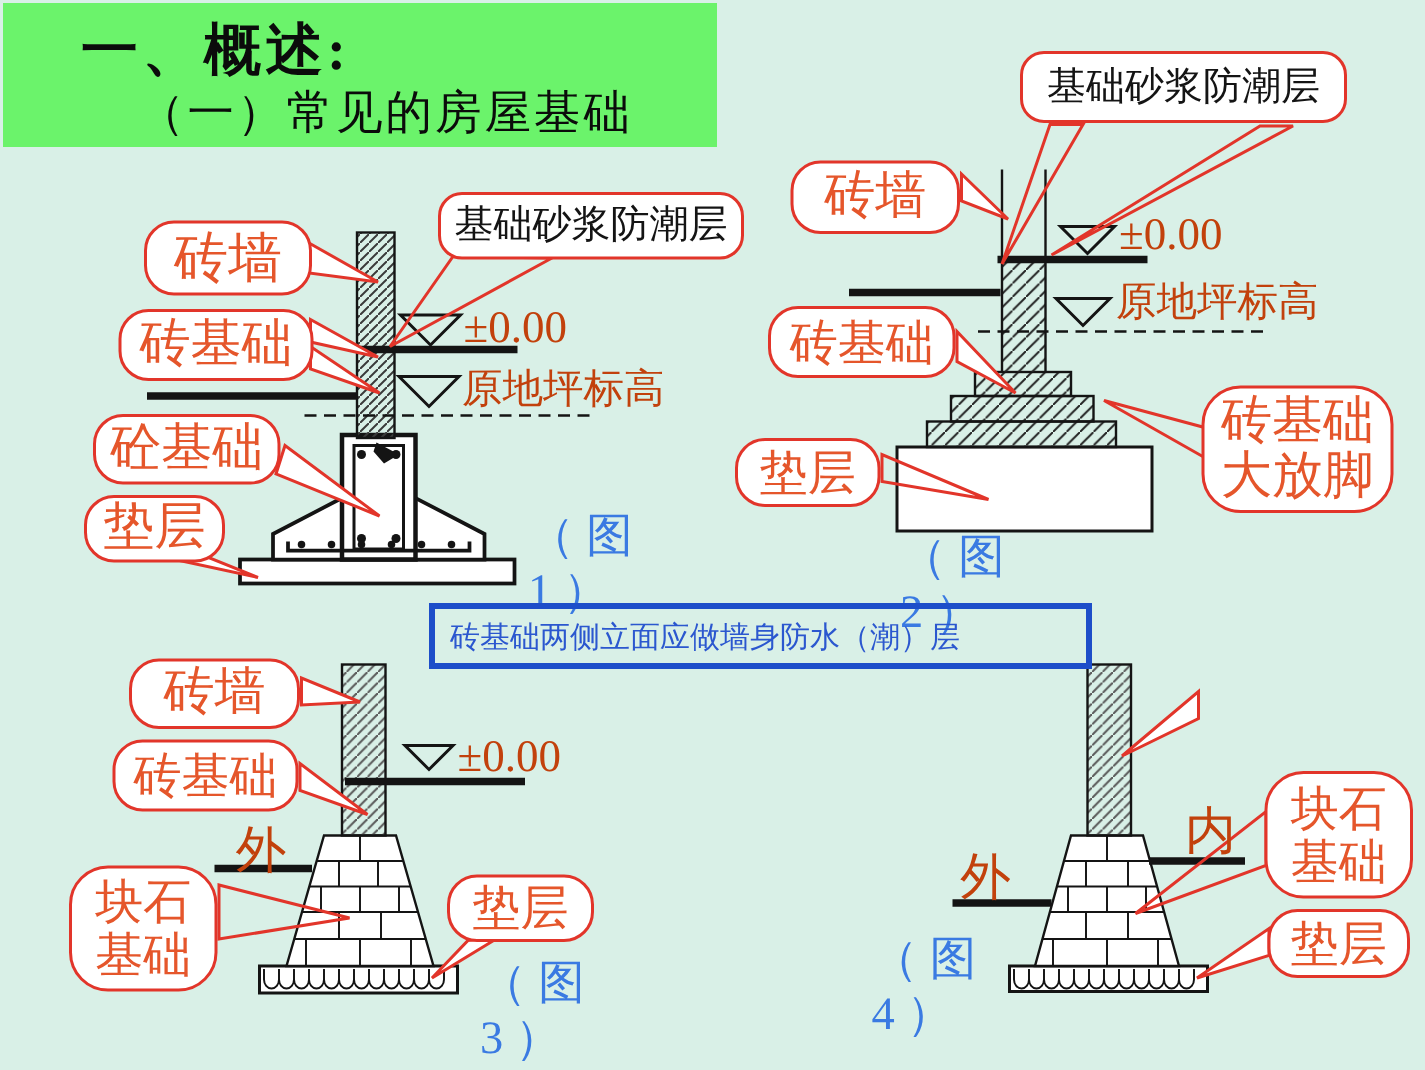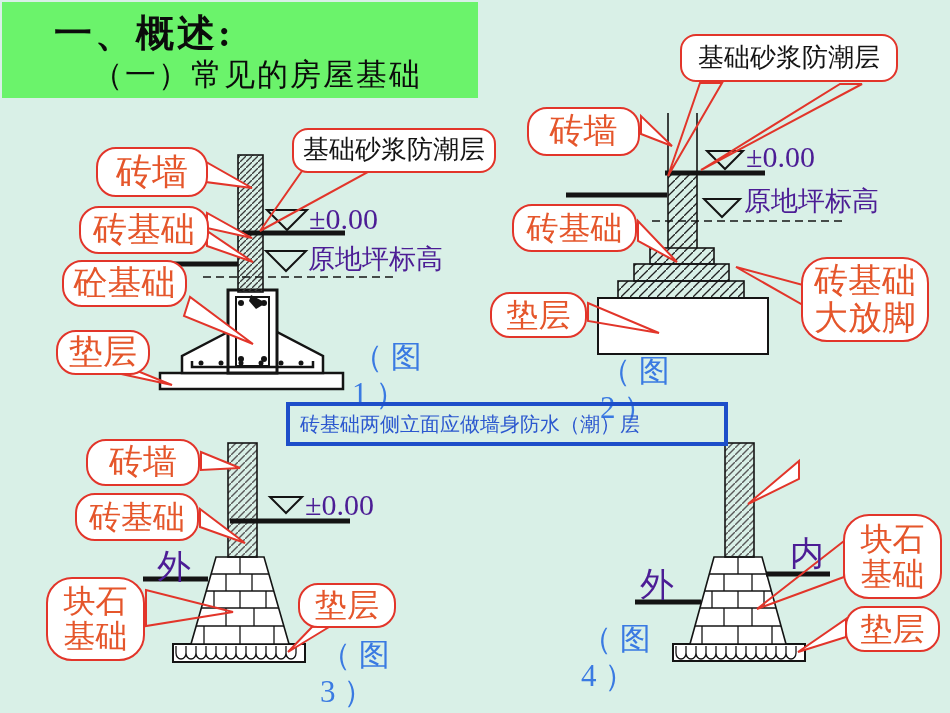--- a/index.html
+++ b/index.html
@@ -7,21 +7,21 @@
   #stage{position:relative;width:950px;height:713px;background:#d9f0e7;}
   #stage svg.diagram{position:absolute;left:0;top:0;z-index:1;}
   .banner{position:absolute;left:2px;top:2px;width:476px;height:96px;background:#6bf36b;z-index:2;}
   .banner .t1{position:absolute;left:52px;top:6px;font-size:38px;font-weight:bold;color:#0b0b0b;letter-spacing:3px;}
   .banner .t2{position:absolute;left:90px;top:52px;font-size:31px;font-weight:normal;color:#0b0b0b;letter-spacing:2px;}
   .bub{position:absolute;background:#ffffff;border:2.5px solid #e2352a;border-radius:20px;color:#e5562b;
        display:flex;flex-direction:column;align-items:center;justify-content:center;
        line-height:1.08;z-index:3;box-sizing:border-box;text-align:center;}
   .bub.blacktext{color:#141414;}
   .bub.tall{border-radius:26px;}
-  .blab{position:absolute;color:#4c1d95;z-index:2;white-space:nowrap;}
+  .blab{position:absolute;color:#c2410c;z-index:2;white-space:nowrap;}
   .figcap{position:absolute;color:#3a7ae2;font-size:31px;line-height:1.2;z-index:2;white-space:nowrap;}
   .capbox{position:absolute;left:286px;top:402px;width:424px;height:36px;border:4px solid #1d4ec9;
           display:flex;align-items:center;padding-left:10px;box-sizing:content-box;
           color:#2b57cf;font-size:20px;z-index:5;white-space:nowrap;}
 </style>
 </head>
 <body>
 
 <div id="stage">
 
@@ -168,21 +168,21 @@
 
   <div class="bub" style="left:96px;top:147px;width:112px;height:50px;font-size:36px;">
     <span>砖墙</span>
     </div>
   <div class="bub blacktext" style="left:292px;top:128px;width:204px;height:45px;font-size:26px;border-radius:16px;">
     <span>基础砂浆防潮层</span>
     </div>
   <div class="bub" style="left:79px;top:206px;width:130px;height:48px;font-size:34px;">
     <span>砖基础</span>
     </div>
-  <div class="bub" style="left:62px;top:260px;width:125px;height:47px;font-size:34px;font-family:Liberation Serif, serif;">
+  <div class="bub" style="left:62px;top:276px;width:125px;height:47px;font-size:34px;font-family:Liberation Serif, serif;">
     <span>砼基础</span>
     </div>
   <div class="bub" style="left:56px;top:330px;width:94px;height:45px;font-size:34px;">
     <span>垫层</span>
     </div>
   <div class="blab" style="left:309px;top:202px;font-size:30px;">±0.00</div>
   <div class="blab" style="left:308px;top:241px;font-size:27px;">原地坪标高</div>
   <div class="figcap" style="left:352px;top:338px;">
     <div>（ 图</div>
     <div>1 ）</div>

